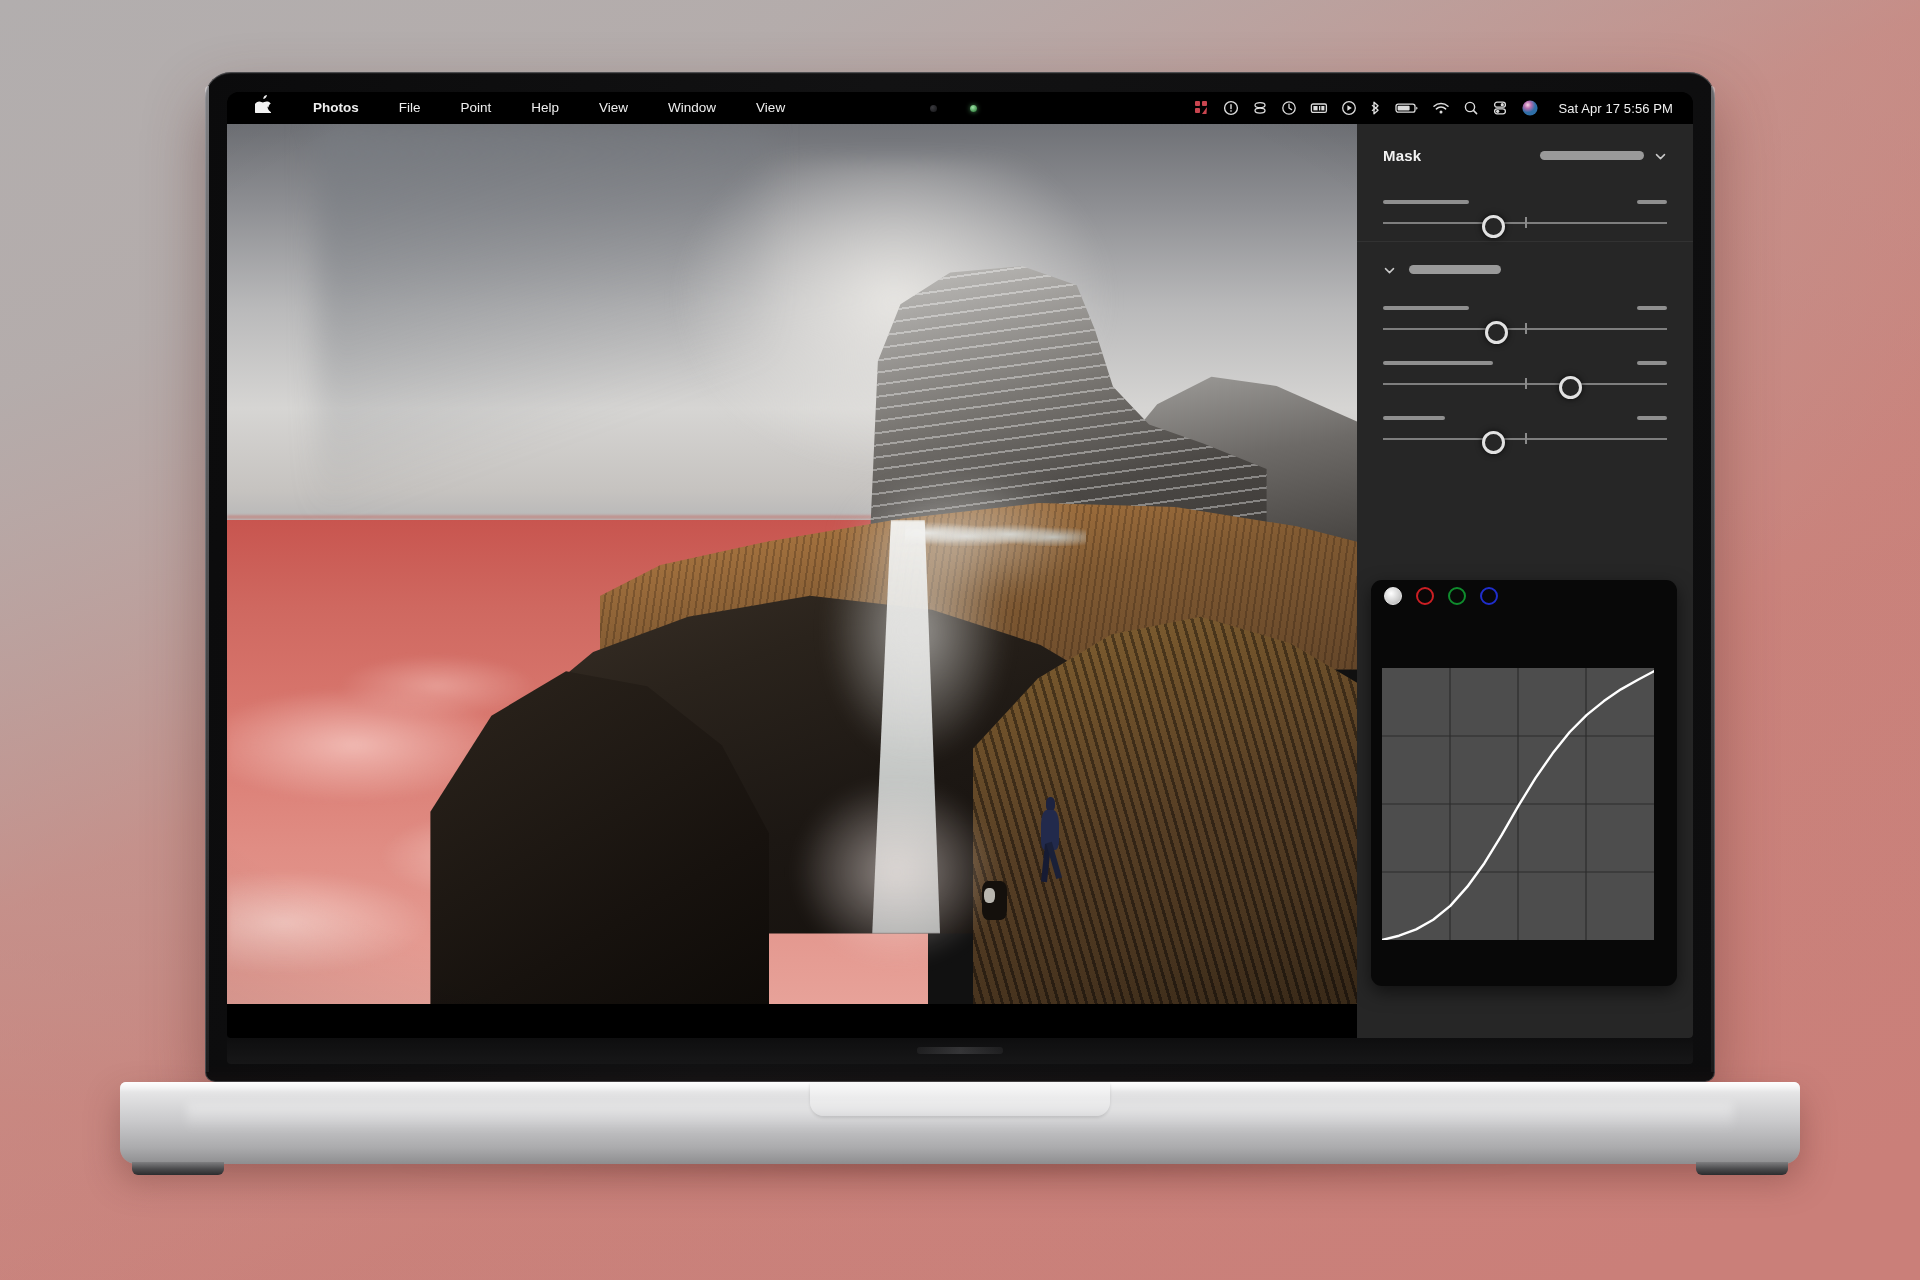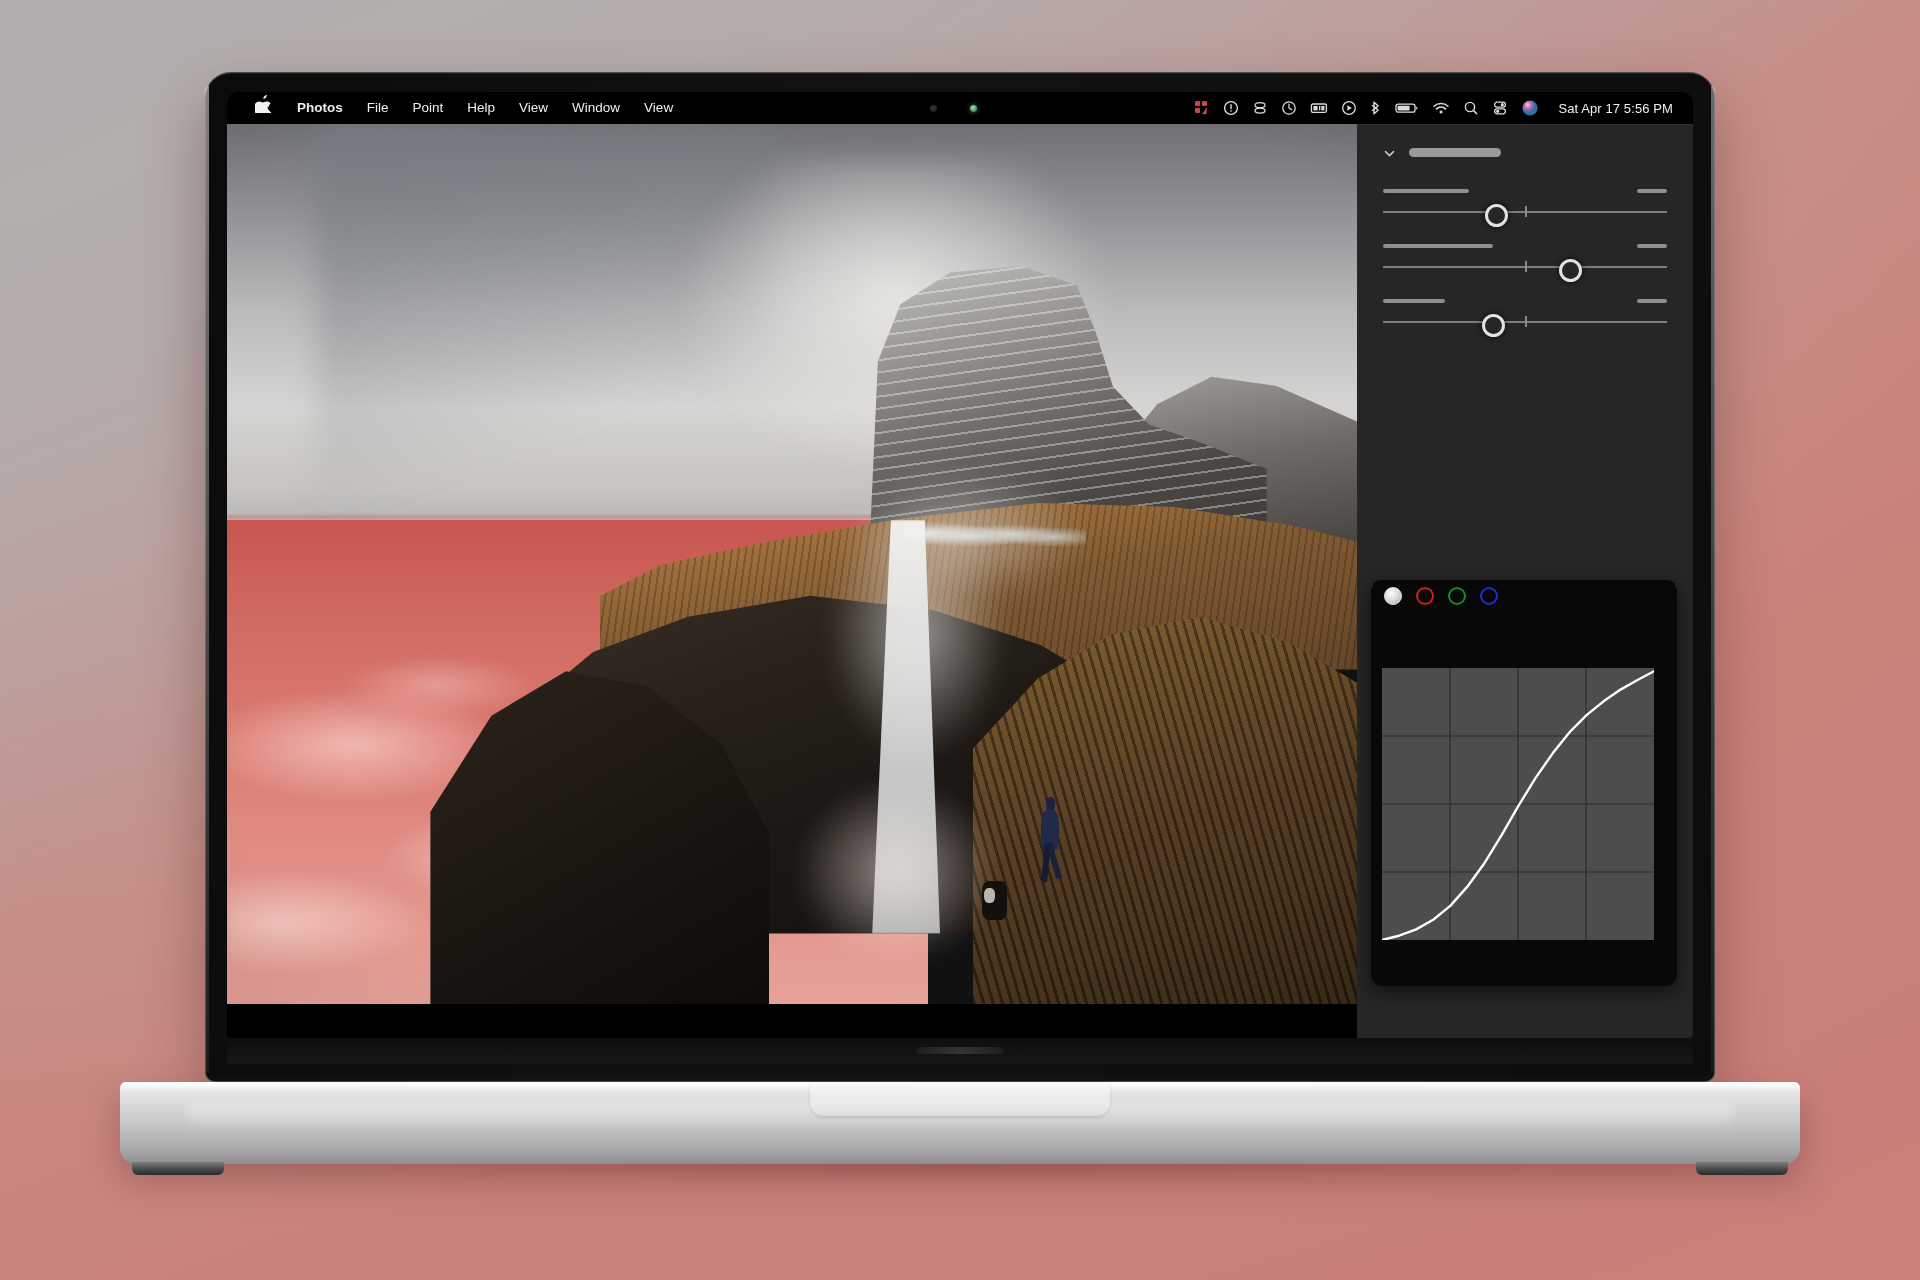--- a/index.html
+++ b/index.html
@@ -61,21 +61,21 @@
   .cam{position:absolute;top:13px;width:7px;height:7px;border-radius:50%;}
   .cam-a{left:74px;background:radial-gradient(circle at 35% 35%,#3a3a3e,#141417);}
   .cam-b{left:114px;background:radial-gradient(circle at 40% 35%,#9fe8a8,#1d6b2a);box-shadow:0 0 5px rgba(120,230,140,.55);}
 
   
   .menubar{
     position:absolute;left:0;top:0;right:0;height:32px;
     background:#000;display:flex;align-items:center;z-index:30;
     color:#f2f2f2;font-size:13.5px;
   }
-  .menu-left{display:flex;align-items:center;gap:0;padding-left:16px;justify-content:space-between;}
+  .menu-left{display:flex;align-items:center;gap:16px;padding-left:16px;justify-content:space-between;}
   .menu-item{padding:0 12px;line-height:32px;white-space:nowrap;color:#efefef;}
   .menu-item.bold{font-weight:bold;}
   .apple-logo{display:inline-block;width:16px;height:18px;margin-right:2px;position:relative;top:1px;}
   .menu-right{
     margin-left:auto;display:flex;align-items:center;gap:13px;padding-right:20px;
   }
   .mi{display:inline-flex;align-items:center;justify-content:center;height:18px;}
   .clock{color:#f0f0f0;font-size:13px;letter-spacing:.1px;white-space:nowrap;margin-left:6px;}
 
   
@@ -504,20 +504,45 @@
             <div class="gear">
               <div class="gear-hl"></div>
             </div>
 
             <div class="photo-vig"></div>
           </div>
         </div>
 
         <div class="panel">
 
+          <div class="panel-sec">
+            <div class="sec-head">
+              <span class="sec-title">Mask</span>
+              <span style="display:flex;align-items:center;gap:10px;">
+                <span class="redact-pill pill-w1"></span>
+                <span class="chev">
+                  <svg width="13" height="13" viewBox="0 0 13 13">
+                      <path d="M2.5 4.6L6.5 8.6l4-4" fill="none" stroke="#c9c9c9" stroke-width="1.5" stroke-linecap="round" stroke-linejoin="round"></path>
+                    </svg>
+                </span>
+              </span>
+            </div>
+
+            <div class="slider-row">
+              <div class="slider-labels">
+                <span class="lab-bar lb-w1"></span>
+                <span class="val-bar"></span>
+              </div>
+              <div class="track-wrap">
+                <div class="track"></div>
+                <div class="tick" style="left:50%;"></div>
+                <div class="thumb" style="left:38%;"></div>
+              </div>
+            </div>
+          </div>
 
           <div class="sec-divider"></div>
 
           <div class="panel-sec">
             <div class="collapse-row">
               <span class="chev">
                 <svg width="13" height="13" viewBox="0 0 13 13">
                     <path d="M2.5 4.6L6.5 8.6l4-4" fill="none" stroke="#c9c9c9" stroke-width="1.5" stroke-linecap="round" stroke-linejoin="round"></path>
                   </svg>
               </span>

